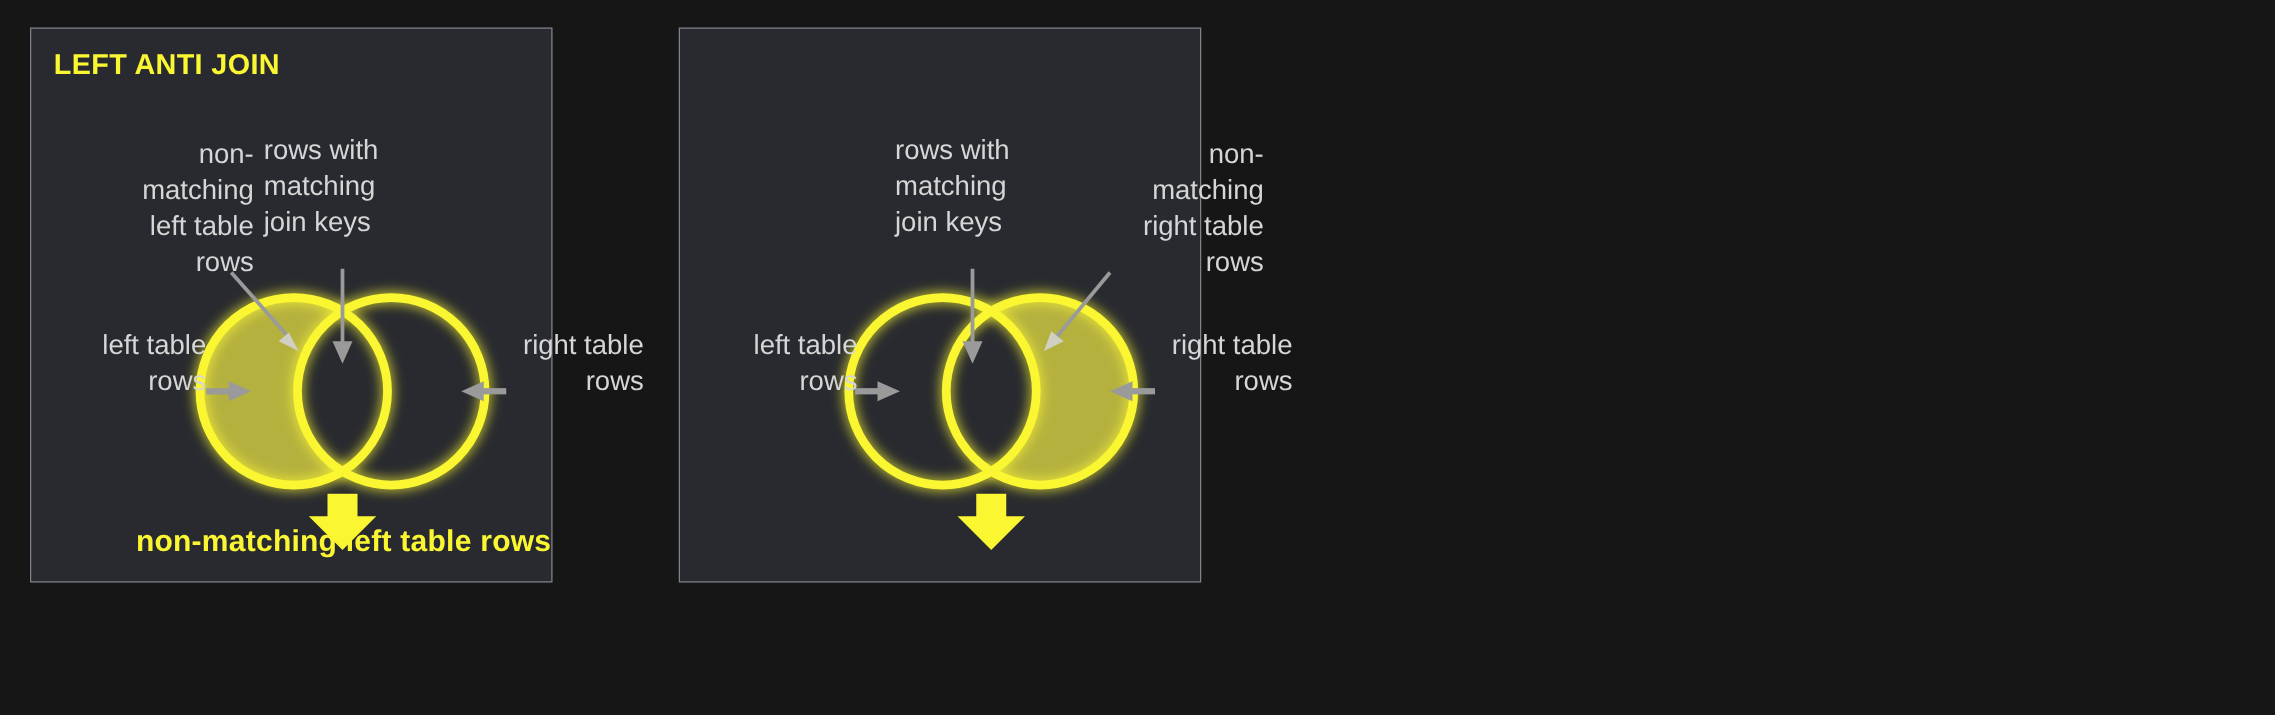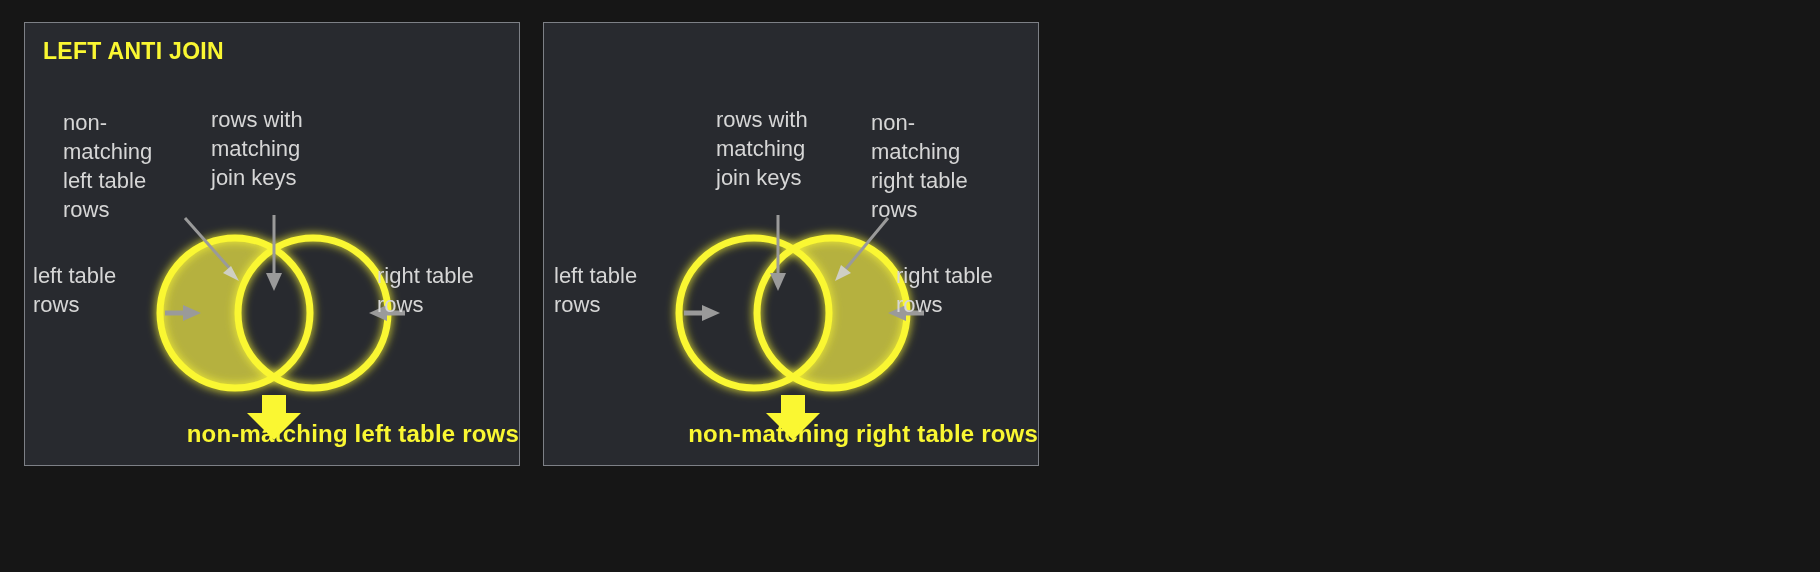--- a/index.html
+++ b/index.html
@@ -15,21 +15,21 @@
   #stage {
     position: relative;
     width: 1820px;
     height: 572px;
     background: #161616;
   }
 
   .panel {
     position: absolute;
     top: 22px;
-    width: 496px;
+    width: 418px;
     height: 444px;
     background: #282a2f;
     border: 1px solid #7d8086;
     box-sizing: border-box;
   }
 
   #panel-left  { left: 24px; }
   #panel-right { left: 543px; }
 
   .panel-title {
@@ -52,21 +52,21 @@
   }
 
   .venn-svg { display: block; }
 
   .ann {
     position: absolute;
     color: #d6d6d6;
     font-size: 22px;
     line-height: 29px;
     white-space: pre-line;
-    text-align: left;
+    text-align: right;
   }
 
   .result-label {
     position: absolute;
     left: 0;
     right: 0;
     top: 397px;
     text-align: right;
     color: #faf732;
     font-size: 24px;
@@ -224,16 +224,15 @@
 matching
 right table
 rows</div>
 
     <div class="ann" id="r-ann-lefttable">left table
 rows</div>
 
     <div class="ann" id="r-ann-righttable">right table
 rows</div>
 
-    <div class="result-label">non-matching right table rows</div>
   </div>
 
 </div>
 
 </body></html>

